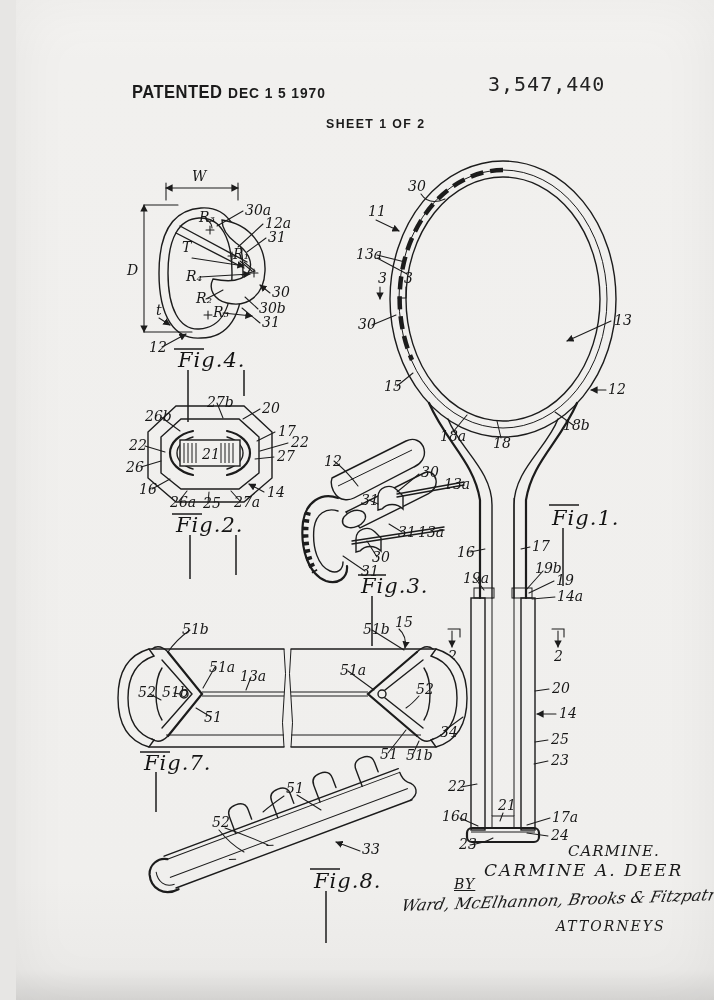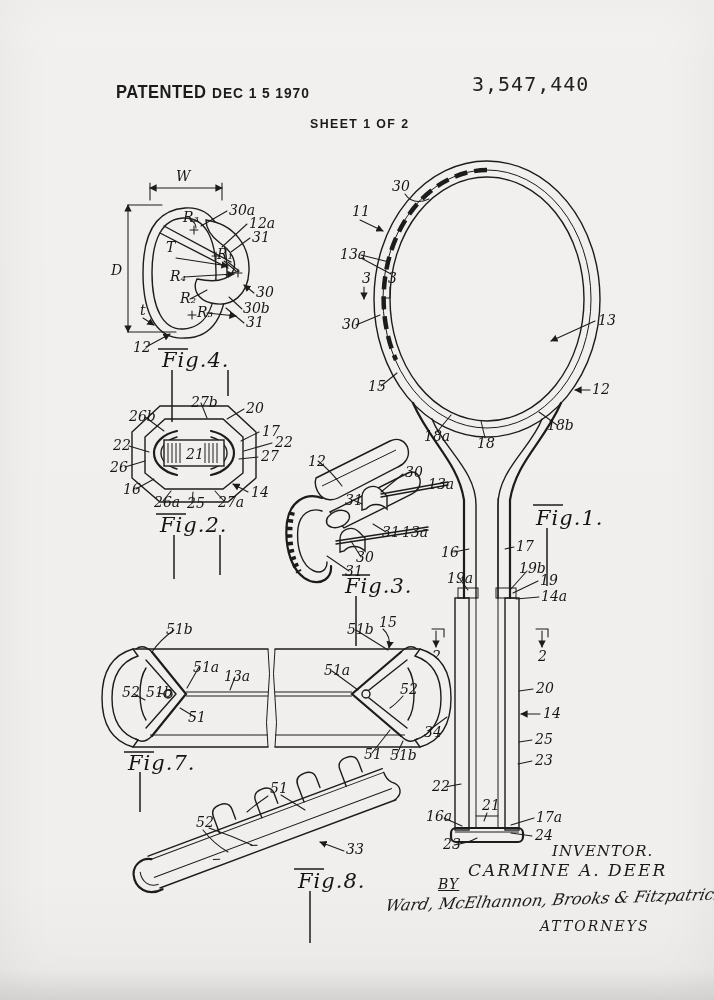--- a/index.html
+++ b/index.html
@@ -1,20 +1,20 @@
 <!DOCTYPE html>
 <html><head>
 <meta charset="utf-8">
 <style>
   html,body{margin:0;padding:0;}
   body{width:714px;height:1000px;position:relative;overflow:hidden;
        font-family:"Liberation Sans",sans-serif;background:#e7e6e4;}
   .paper{position:absolute;inset:0;
     background:linear-gradient(180deg,#f5f4f2 0%,#f1f0ee 6%,#f0efed 88%,#ebeae8 97%,#d9d8d6 100%);
-    box-shadow:inset 0 0 60px rgba(0,0,0,0.05);}
+    box-shadow:inset 0 0 60px rgba(0,0,0,0.05);margin-left:16px;}
   .hdr-patented{position:absolute;left:116px;top:82px;color:#1b1b1b;white-space:nowrap;
     font-family:"Liberation Sans",sans-serif;font-weight:700;transform:scaleX(.92);transform-origin:left;}
   .hdr-patented .pat{font-size:18px;letter-spacing:.5px;}
   .hdr-patented .date{font-size:15px;letter-spacing:1px;margin-left:6px;}
   .hdr-num{position:absolute;left:472px;top:72px;color:#222;
     font-family:"DejaVu Sans Mono",monospace;font-size:20px;letter-spacing:1px;}
   .hdr-sheet{position:absolute;left:310px;top:116px;color:#1b1b1b;
     font-family:"Liberation Sans",sans-serif;font-weight:700;font-size:13px;letter-spacing:1.5px;
     transform:scaleX(.95);transform-origin:left;}
   svg.art{position:absolute;left:0;top:0;}
@@ -325,20 +325,20 @@
       <text class="cap" x="298" y="888">Fig.8.</text>
       <g class="lblg">
           <text x="196" y="827">52</text>
           <text x="270" y="793">51</text>
           <text x="346" y="854">33</text>
         </g>
     </g>
   </svg>
 
   <div class="signoff">
-    <div class="inv-label">INVENTOR.</div>
+    <div class="inv-label">CARMINE.</div>
     <div class="inv-name">CARMINE A. DEER</div>
     <div class="by-label">BY</div>
     <div class="signature">Ward, McElhannon, Brooks &amp; Fitzpatrick</div>
     <div class="attorneys">ATTORNEYS</div>
   </div>
 
 </div>
 
 </body></html>

